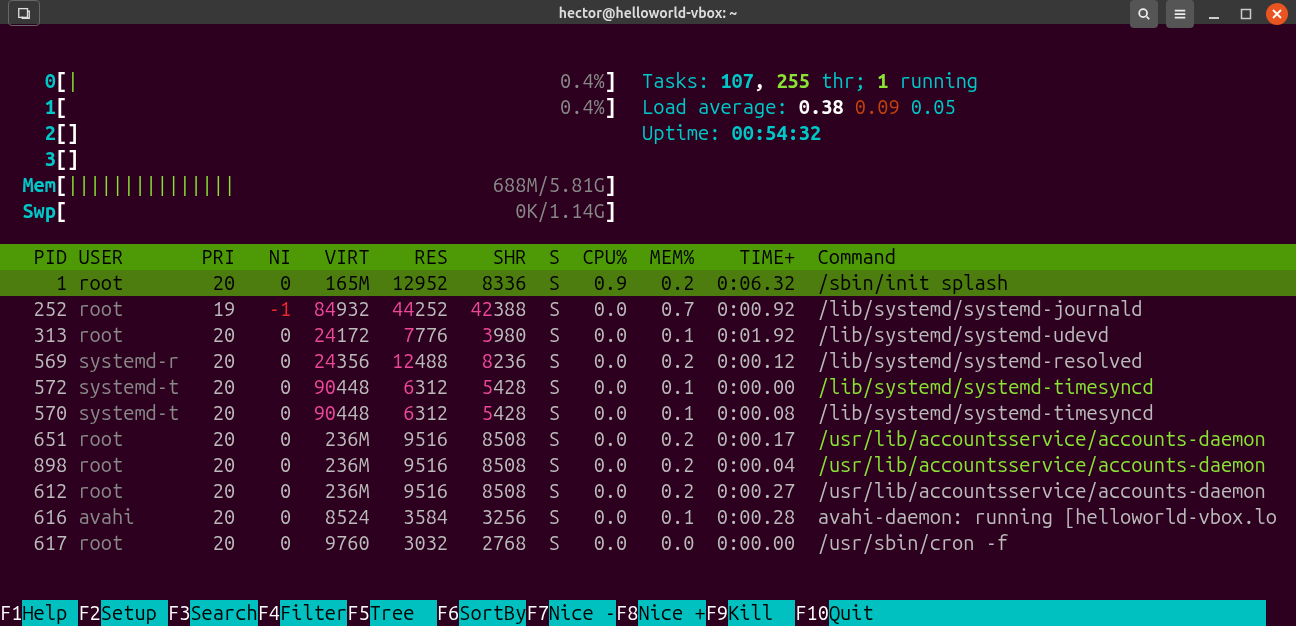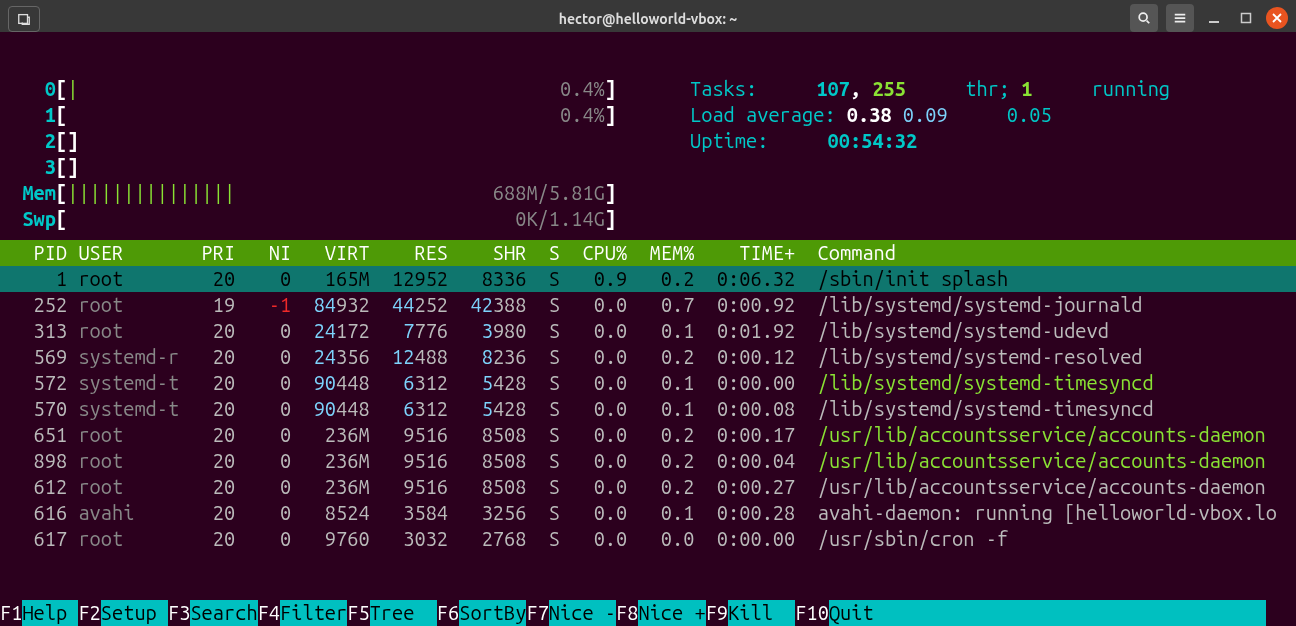--- a/index.html
+++ b/index.html
@@ -8,24 +8,24 @@
   width: 1296px;
   height: 626px;
   background: #2c001e;
   font-family: "Ubuntu Mono", "DejaVu Sans Mono", monospace;
   font-size: 20px;
   line-height: 26px;
   overflow: hidden;
   color: #bbbbbb;
 }
 .titlebar {
-  height: 32px;
+  height: 24px;
   background: #383838;
   display: flex;
-  align-items: flex-end;
+  align-items: flex-start;
   color: #ddd;
   font-family: Ubuntu, sans-serif;
   font-size: 14px;
   position: relative;
 }
 .titlebar .tab-btn {
   width: 30px;
   height: 24px;
   margin-left: 8px;
   border: 1px solid #666;
@@ -75,46 +75,46 @@
   align-items: center;
   justify-content: center;
   color: white;
   font-size: 12px;
 }
 .terminal {
   padding: 14px 0 0 0;
 }
 .white { color: #ffffff; }
 .bold  { font-weight: bold; }
-.cyan  { color: #00c8c8; margin-left: 48px; }
+.cyan  { color: #00c8c8; }
 .green { color: #8ae234; }
 .dim   { color: #888; }
 
 .meters {
   padding-top: 30px;
   display: flex;
   flex-direction: row;
 }
 .meters .left { width: 622px; }
 .meter-row { display: flex; white-space: pre; }
 .meter-row > span, .stat-line > span { white-space: pre; }
 .idx { width: 5ch; text-align: right; color:#00c8c8; font-weight:bold; }
 
 .stats { padding-left: 20px; }
 .stat-line { white-space: pre; }
 
 .header-bar {
   background: #4e9a06;
-  color: #ffffff;
+  color: #000000;
   white-space: pre;
-  margin-top: 8px;
-}
-.sel-row { background:#0f766e; color:#000; }
+  margin-top: 20px;
+}
+.sel-row { background:#4d7c0f; color:#000; }
 .proc-row { white-space: pre; }
-.proc-row .hl  { color:#7dd3fc; } 
+.proc-row .hl  { color:#ec4899; } 
 .proc-row .usr { color:#888; }
 .proc-row .cmd { color:#bbb; }
 .proc-row .green-path { color:#8ae234; }
 
 .footer {
   position: absolute;
   bottom: 0;
   left: 0;
   right: 0;
   white-space: pre;
@@ -170,21 +170,21 @@
   <div class="left" id="meter-left">
         <div class="meter-row"><span class="idx">0</span><span class="white bold">[</span><span><span class="green">|</span>                                           <span class="dim">0.4%</span></span><span class="white bold">]</span></div>
         <div class="meter-row"><span class="idx">1</span><span class="white bold">[</span><span>                                            <span class="dim">0.4%</span></span><span class="white bold">]</span></div>
         <div class="meter-row"><span class="idx">2</span><span class="white bold">[</span><span class="white bold">]</span></div>
         <div class="meter-row"><span class="idx">3</span><span class="white bold">[</span><span class="white bold">]</span></div>
         <div class="meter-row"><span class="idx" style="width:5ch">Mem</span><span class="white bold">[</span><span><span class="green">|||||||||||||||</span>                       <span class="dim">688M/5.81G</span></span><span class="white bold">]</span></div>
         <div class="meter-row"><span class="idx" style="width:5ch">Swp</span><span class="white bold">[</span><span>                                        <span class="dim">0K/1.14G</span></span><span class="white bold">]</span></div>
       </div>
   <div class="stats" id="stats">
         <div class="stat-line"><span class="cyan">Tasks: </span><span class="cyan bold">107</span><span class="white bold">, </span><span class="green bold">255</span><span class="cyan"> thr; </span><span class="green bold">1</span><span class="cyan"> running</span></div>
-        <div class="stat-line"><span class="cyan">Load average: </span><span class="white bold">0.38</span> <span style="color:#7dd3fc">0.09</span> <span class="cyan">0.05</span></div>
+        <div class="stat-line"><span class="cyan">Load average: </span><span class="white bold">0.38</span> <span style="color:#c2410c">0.09</span> <span class="cyan">0.05</span></div>
         <div class="stat-line"><span class="cyan">Uptime: </span><span class="cyan bold">00:54:32</span></div>
       </div>
 </div>
 
 <div class="header-bar proc-row" id="header-row">   PID USER       PRI   NI   VIRT    RES    SHR  S  CPU%  MEM%    TIME+  Command</div>
 
 <div id="proc-body">
       <div class="proc-row sel-row"><span>     1</span> <span class="">root      </span><span>  20</span> <span>   0</span> <span>  165M</span> <span> 12952</span> <span>  8336</span> <span> S</span> <span>  0.9</span> <span>  0.2</span> <span> 0:06.32</span>  <span class="">/sbin/init splash</span></div>
       <div class="proc-row"><span>   252</span> <span class="usr">root      </span><span>  19</span> <span style="color:#ef2929">  -1</span> <span> <span class="hl">84</span>932</span> <span> <span class="hl">44</span>252</span> <span> <span class="hl">42</span>388</span> <span> S</span> <span>  0.0</span> <span>  0.7</span> <span> 0:00.92</span>  <span class="cmd">/lib/systemd/systemd-journald</span></div>
       <div class="proc-row"><span>   313</span> <span class="usr">root      </span><span>  20</span> <span>   0</span> <span> <span class="hl">24</span>172</span> <span>  <span class="hl">7</span>776</span> <span>  <span class="hl">3</span>980</span> <span> S</span> <span>  0.0</span> <span>  0.1</span> <span> 0:01.92</span>  <span class="cmd">/lib/systemd/systemd-udevd</span></div>

